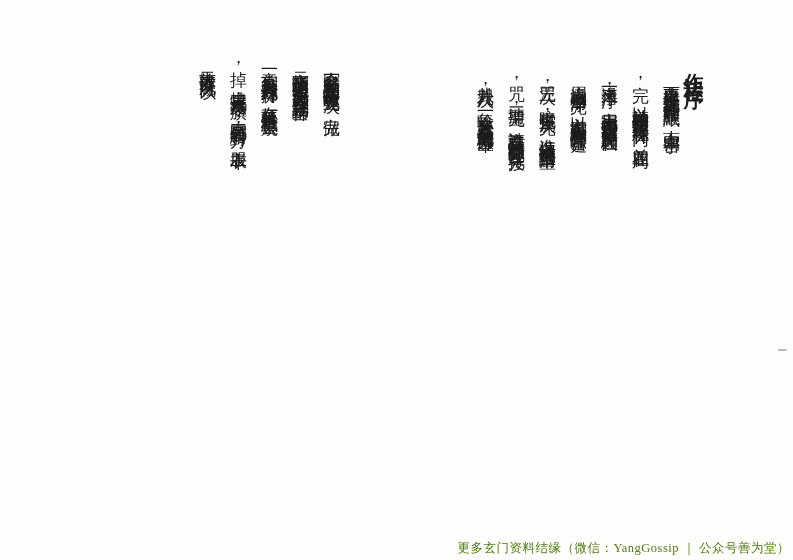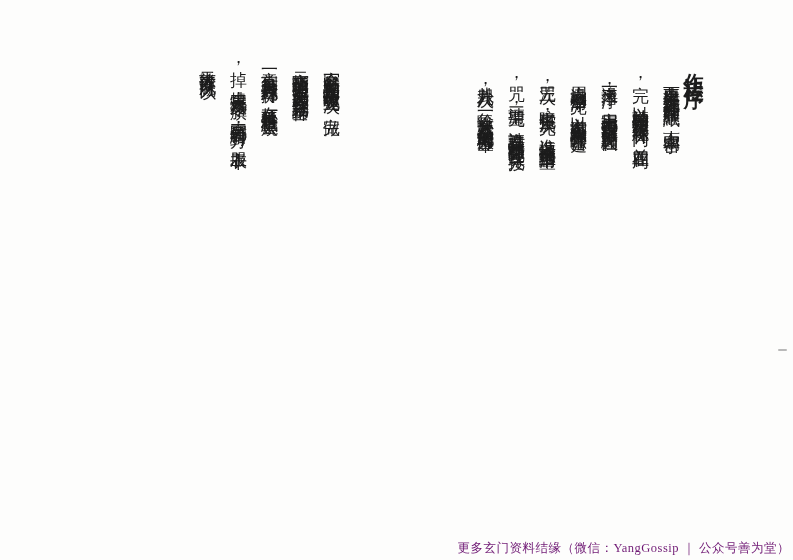--- a/index.html
+++ b/index.html
@@ -74,15 +74,15 @@
   <div class="vpage left-page">
     <div class="col">寫令字並點一點完用五雷指來唸收魂咒三次，完做</div>
     <div class="col">元寶指來唸開運咒七次完接三奶咒各一次完接請神全</div>
     <div class="col">章一直到第六頁完再擲杯，有杯後再將金紙拿去燒</div>
     <div class="col">掉，燒完再燒八支令旗，完再開符給對方，衣服十二</div>
     <div class="col">天後才可以洗就可以。</div>
   </div>
 
   <div class="artifact-dash"></div>
 
-  <div class="watermark" style="color: #701a75;">更多玄门资料结缘（微信：YangGossip ｜ 公众号善为堂）</div>
+  <div class="watermark" style="color: #4d7c0f;">更多玄门资料结缘（微信：YangGossip ｜ 公众号善为堂）</div>
 
 </div>
 
 </body></html>

